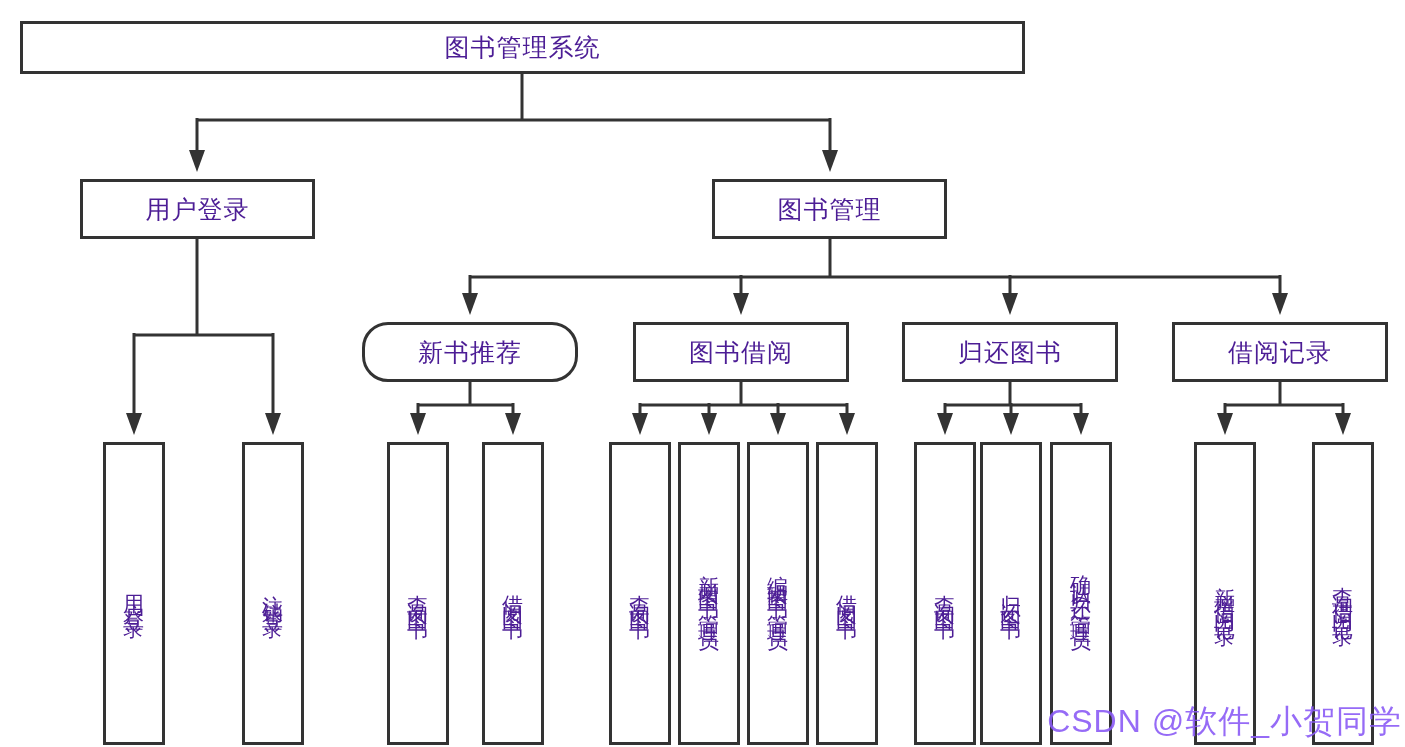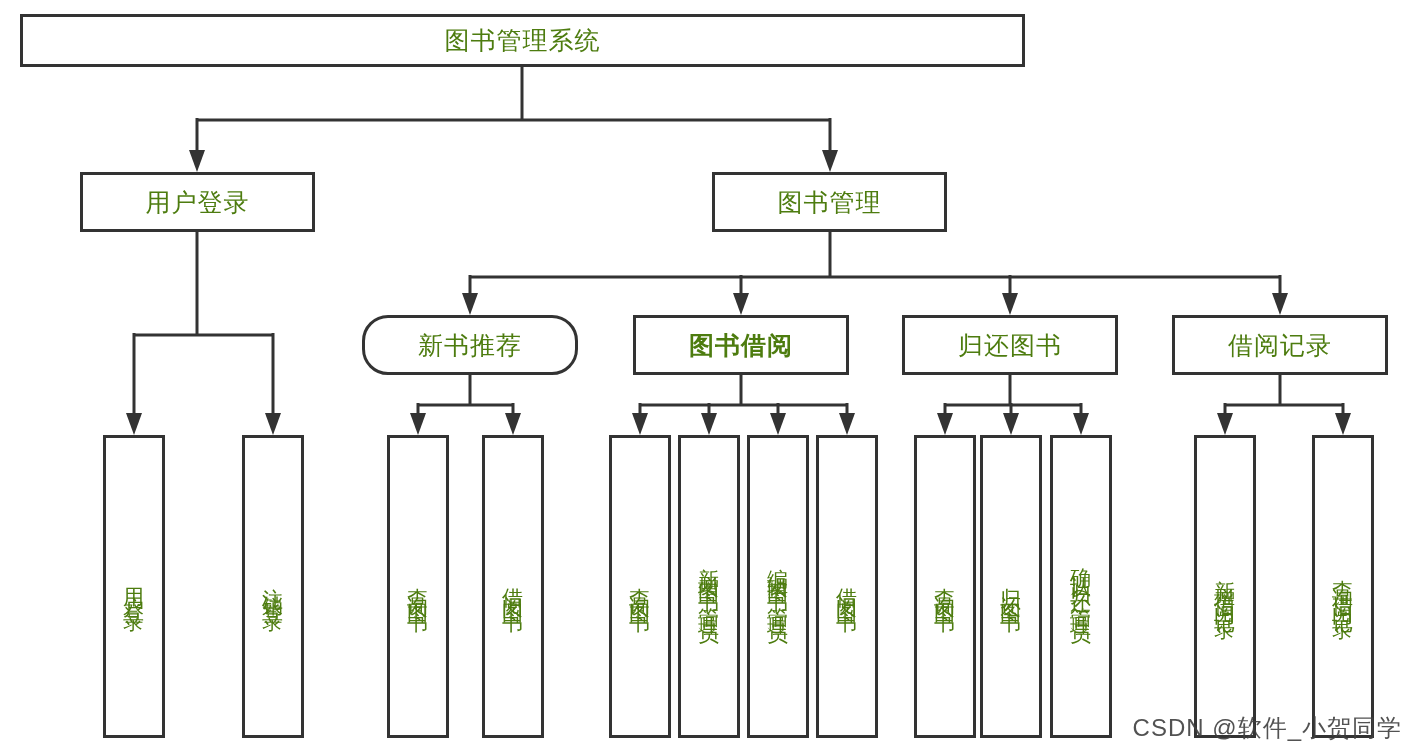--- a/index.html
+++ b/index.html
@@ -22,22 +22,23 @@
     z-index: 1;
   }
   .box {
     position: absolute;
     box-sizing: border-box;
     background: #ffffff;
     border: 3px solid #333333;
     display: flex;
     align-items: center;
     justify-content: center;
-    color: #4d7c0f;
+    color: #4c1d95;
     z-index: 2;
+    margin-top: 7px;
   }
   .h-box {
     font-size: 25px;
     letter-spacing: 1px;
   }
   .root-box {
     left: 20px; top: 14px;
     width: 1005px; height: 53px;
   }
   .lvl2 { top: 172px; width: 235px; height: 60px; }
@@ -52,22 +53,22 @@
     text-orientation: mixed;
     font-size: 21px;
     letter-spacing: 8px;
     line-height: 1;
     white-space: nowrap;
   }
   .watermark {
     position: absolute;
     right: 3px;
     bottom: 3px;
-    font-size: 24px;
-    color: #404040;
+    font-size: 32px;
+    color: #8b5cf6;
     opacity: 0.9;
     z-index: 3;
     letter-spacing: 1px;
   }
 </style>
 </head>
 <body>
 
 <div class="canvas">
 
@@ -148,21 +149,21 @@
   <div class="box h-box lvl2" style="left:80px;">
     <span>用户登录</span>
   </div>
   <div class="box h-box lvl2" style="left:712px;text-align:right;">
     <span>图书管理</span>
   </div>
 
   <div class="box h-box lvl3" style="left:362px;border-radius:26px;">
     <span>新书推荐</span>
   </div>
-  <div class="box h-box lvl3" style="left:633px;font-weight:bold;">
+  <div class="box h-box lvl3" style="left:633px;">
     <span>图书借阅</span>
   </div>
   <div class="box h-box lvl3" style="left:902px;">
     <span>归还图书</span>
   </div>
   <div class="box h-box lvl3" style="left:1172px;">
     <span>借阅记录</span>
   </div>
 
   <div class="box leaf" style="left:103px;">

